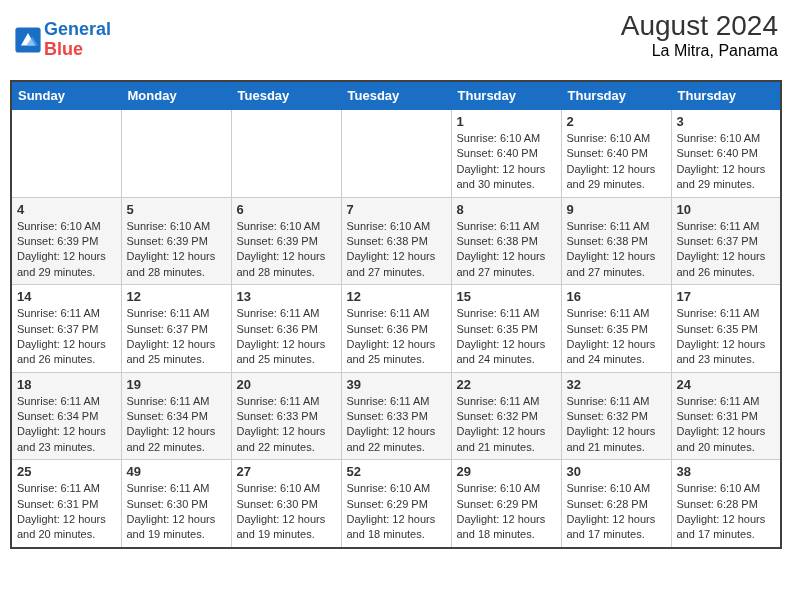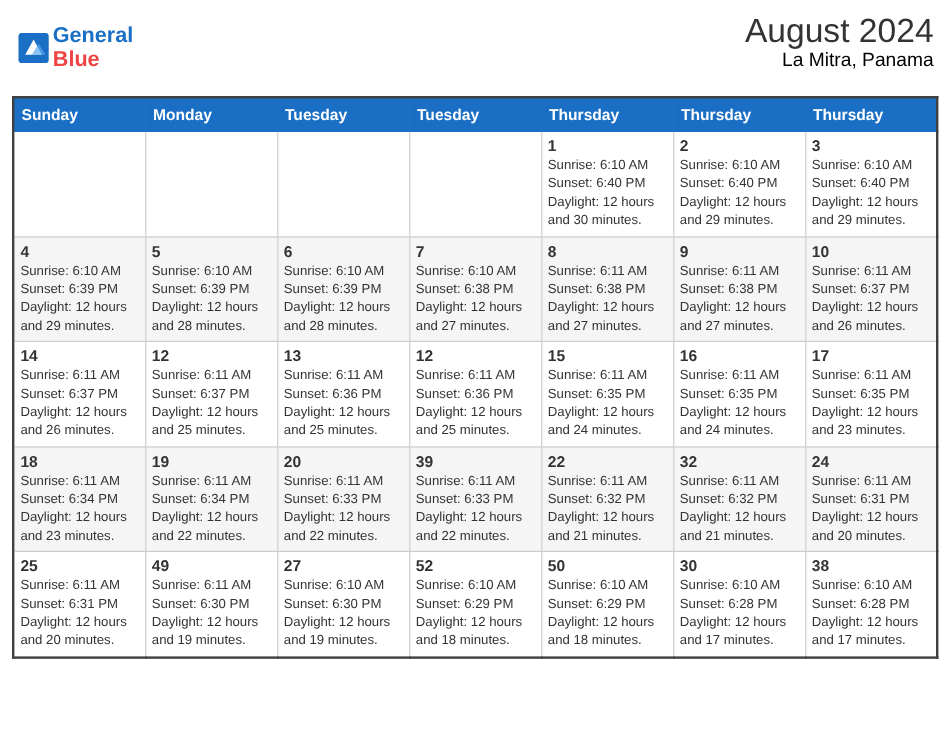--- a/index.html
+++ b/index.html
@@ -244,21 +244,21 @@
         </td>
         <td>
           <span class="day-number">27</span>
           <div class="day-info">Sunrise: 6:10 AM<br>Sunset: 6:30 PM<br>Daylight: 12 hours and 19 minutes.</div>
         </td>
         <td>
           <span class="day-number">52</span>
           <div class="day-info">Sunrise: 6:10 AM<br>Sunset: 6:29 PM<br>Daylight: 12 hours and 18 minutes.</div>
         </td>
         <td>
-          <span class="day-number">50</span>
+          <span class="day-number">29</span>
           <div class="day-info">Sunrise: 6:10 AM<br>Sunset: 6:29 PM<br>Daylight: 12 hours and 18 minutes.</div>
         </td>
         <td>
           <span class="day-number">30</span>
           <div class="day-info">Sunrise: 6:10 AM<br>Sunset: 6:28 PM<br>Daylight: 12 hours and 17 minutes.</div>
         </td>
         <td>
           <span class="day-number">38</span>
           <div class="day-info">Sunrise: 6:10 AM<br>Sunset: 6:28 PM<br>Daylight: 12 hours and 17 minutes.</div>
         </td>

